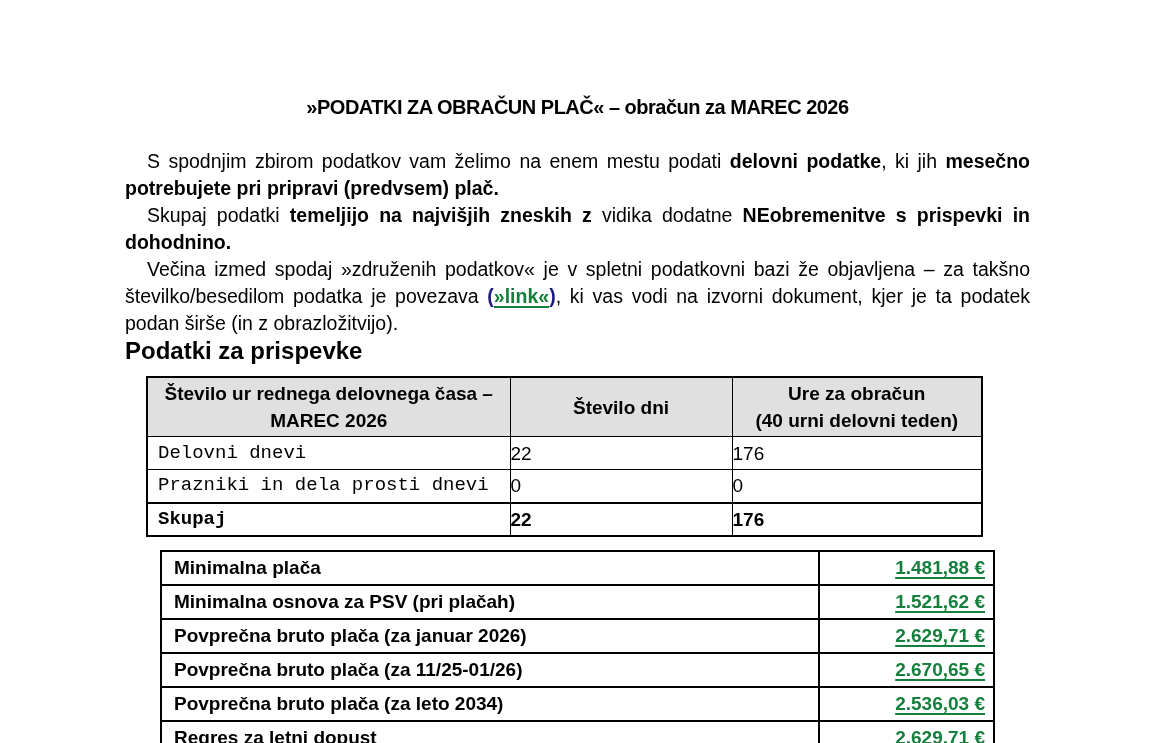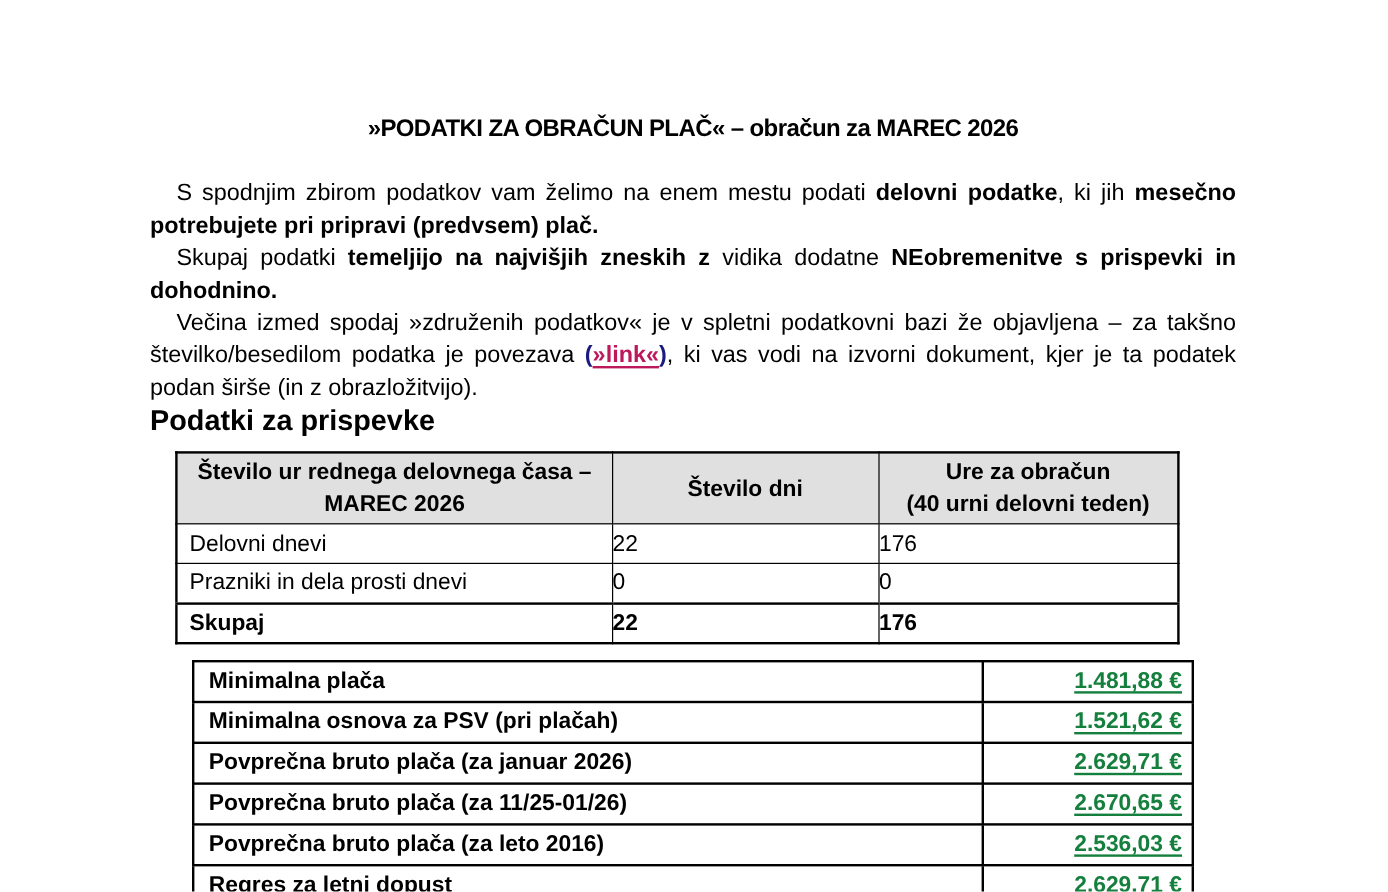--- a/index.html
+++ b/index.html
@@ -21,21 +21,21 @@
   }
 
   .body-copy {
     position:absolute; left:125px; top:148px; width:905px;
     font-size:19.5px; line-height:27px; text-align:justify;
   }
   .body-copy p { text-indent:22px; margin:0; }
   .b { font-weight:bold; }
   .link-wrap { color:#1a1a80; font-weight:bold; }
   .link {
-    color:#be185d; font-weight:bold; text-decoration:underline;
+    color:#15803d; font-weight:bold; text-decoration:underline;
     text-decoration-thickness:2px; text-underline-offset:3px; cursor:pointer;
   }
 
   .section-heading {
     margin-top:14px; margin-left:18px;
     font-weight:bold; font-size:24px; text-indent:0 !important;
   }
 
   table { border-collapse:collapse; table-layout:fixed; }
 
@@ -43,21 +43,21 @@
     margin-top:12px; margin-left:21px; width:835px;
     border:2px solid #000;
   }
   .hours-table th, .hours-table td { border:1px solid #000; font-size:19px; }
   .hours-table th {
     background:#e0e0e0; font-weight:bold; text-align:center;
     height:50px; vertical-align:middle; padding:2px 6px;
   }
   .hours-table th.prewrap { white-space:pre-line; }
   .hours-table td { height:33px; vertical-align:middle; }
-  .hours-table td.lbl { text-align:left; padding-left:10px; }
+  .hours-table td.lbl { text-align:left; padding-left:10px;font-family:Liberation Mono, monospace; }
   .hours-table td.num { text-align:left; }
   .hours-table tr.total td { border-top:2px solid #000; font-weight:bold; }
 
   .amounts-table {
     margin-top:13px; margin-left:35px; width:833px;
     border:2px solid #000;
   }
   .amounts-table td { border:2px solid #000; height:34px; vertical-align:middle; font-size:19px; }
   .amounts-table td.lbl { font-weight:bold; text-align:left; padding-left:12px; }
   .amounts-table td.val { text-align:right; padding-right:8px; }
@@ -132,21 +132,21 @@
         </tr>
         <tr>
           <td class="lbl">Povprečna bruto plača (za januar 2026)</td>
           <td class="val"><a class="amount-link">2.629,71 €</a></td>
         </tr>
         <tr>
           <td class="lbl">Povprečna bruto plača (za 11/25-01/26)</td>
           <td class="val"><a class="amount-link">2.670,65 €</a></td>
         </tr>
         <tr>
-          <td class="lbl">Povprečna bruto plača (za leto 2016)</td>
+          <td class="lbl">Povprečna bruto plača (za leto 2034)</td>
           <td class="val"><a class="amount-link">2.536,03 €</a></td>
         </tr>
         <tr>
           <td class="lbl">Regres za letni dopust</td>
           <td class="val"><a class="amount-link">2.629,71 €</a></td>
         </tr>
       </tbody>
     </table>
   </div>
 

